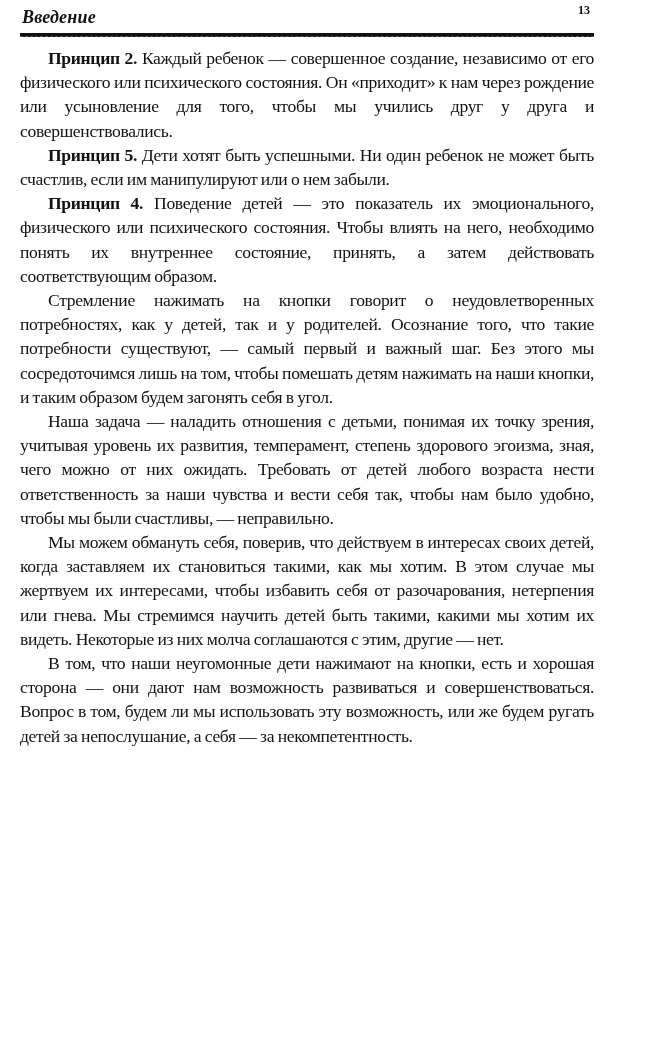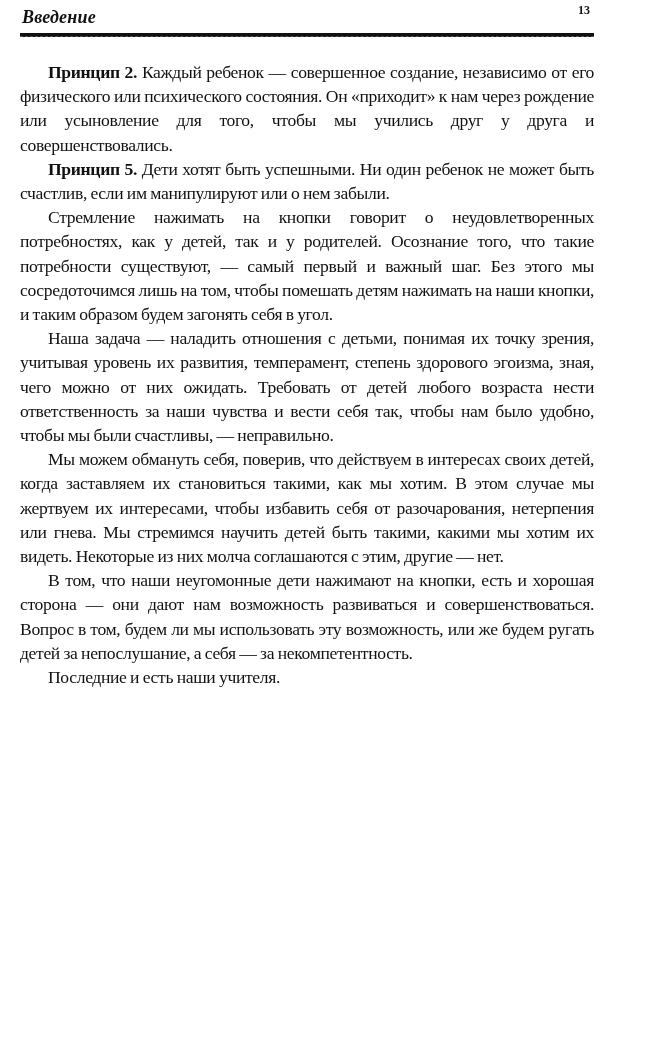--- a/index.html
+++ b/index.html
@@ -19,21 +19,21 @@
   }
   .page-number {
     position: absolute; right: 4px; top: 0px;
     font-weight: bold; font-size: 12px; margin-left: 32px;
   }
   .rule {
     height: 3px; background: #111; margin-top: 2px;
     border-bottom: 1px dashed #555;
   }
   .body-text {
-    margin-top: 23px;
+    margin-top: 9px;
     font-size: 17.6px; line-height: 24.2px;
     text-align: justify;
     font-stretch: condensed;
   }
   .body-text p {
     margin: 0; text-indent: 28px;
     letter-spacing: -0.35px;
     word-spacing: -0.5px;
   }
   .body-text p .lead { font-weight: bold; }
@@ -45,19 +45,19 @@
 <div class="page">
   <div class="running-head">
     <span class="chapter-title">Введение</span>
     <span class="page-number">13</span>
   </div>
   <div class="rule"></div>
 
   <div class="body-text">
     <p><span class="lead">Принцип 2.</span><span> Каждый ребенок — совершенное создание, независимо от его физического или психического состояния. Он «приходит» к нам через рождение или усыновление для того, чтобы мы учились друг у друга и совершенствовались.</span></p>
     <p><span class="lead">Принцип 5.</span><span> Дети хотят быть успешными. Ни один ребенок не может быть счастлив, если им манипулируют или о нем забыли.</span></p>
+    <p><span class="lead">Принцип 4.</span><span> Поведение детей — это показатель их эмоционального, физического или психического состояния. Чтобы влиять на него, необходимо понять их внутреннее состояние, принять, а затем действовать соответствующим образом.</span></p>
     <p><span>Стремление нажимать на кнопки говорит о неудовлетворенных потребностях, как у детей, так и у родителей. Осознание того, что такие потребности существуют, — самый первый и важный шаг. Без этого мы сосредоточимся лишь на том, чтобы помешать детям нажимать на наши кнопки, и таким образом будем загонять себя в угол.</span></p>
     <p><span>Наша задача — наладить отношения с детьми, понимая их точку зрения, учитывая уровень их развития, темперамент, степень здорового эгоизма, зная, чего можно от них ожидать. Требовать от детей любого возраста нести ответственность за наши чувства и вести себя так, чтобы нам было удобно, чтобы мы были счастливы, — неправильно.</span></p>
     <p><span>Мы можем обмануть себя, поверив, что действуем в интересах своих детей, когда заставляем их становиться такими, как мы хотим. В этом случае мы жертвуем их интересами, чтобы избавить себя от разочарования, нетерпения или гнева. Мы стремимся научить детей быть такими, какими мы хотим их видеть. Некоторые из них молча соглашаются с этим, другие — нет.</span></p>
     <p><span>В том, что наши неугомонные дети нажимают на кнопки, есть и хорошая сторона — они дают нам возможность развиваться и совершенствоваться. Вопрос в том, будем ли мы использовать эту возможность, или же будем ругать детей за непослушание, а себя — за некомпетентность.</span></p>
-    <p class="last"><span>Последние и есть наши учителя.</span></p>
   </div>
 </div>
 
 </body></html>

